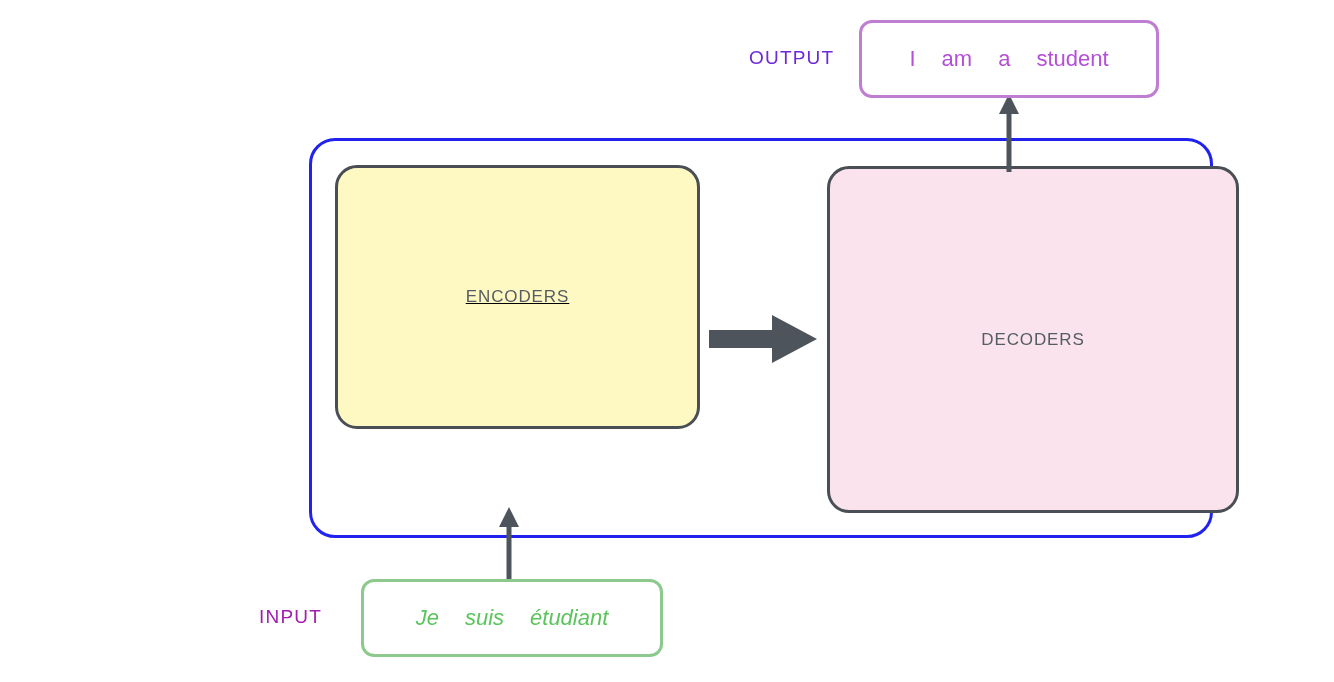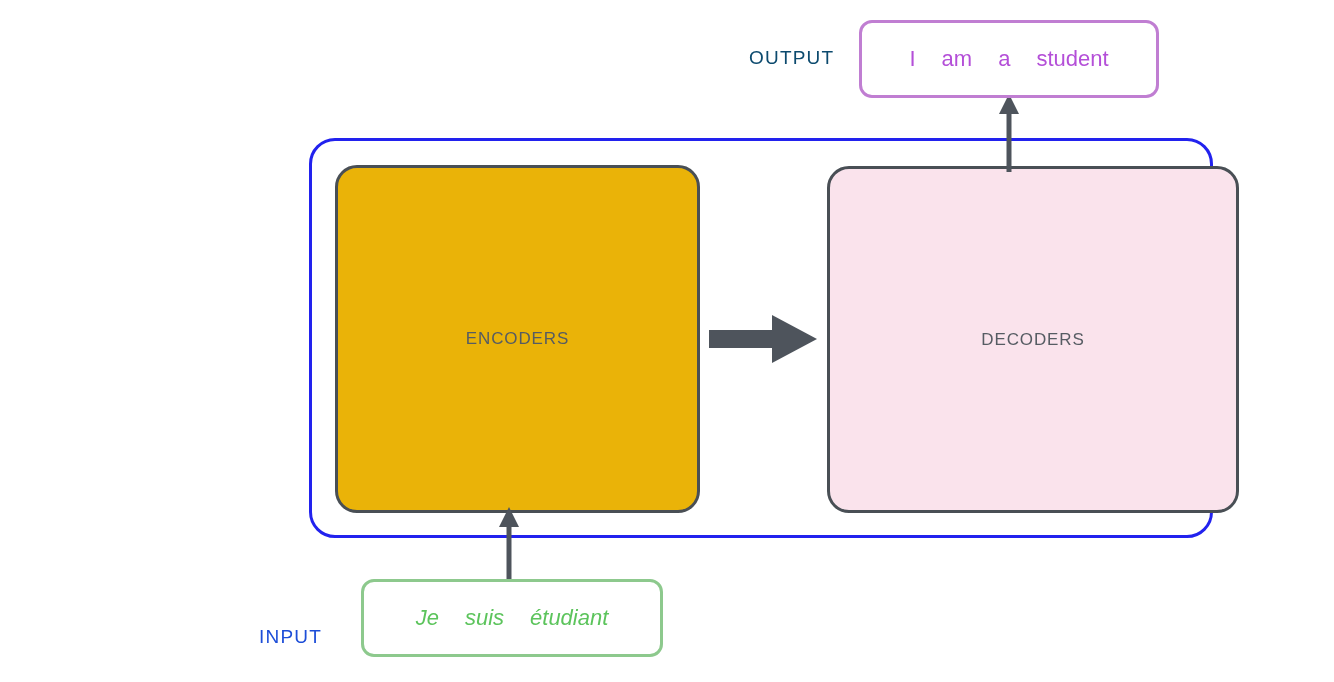--- a/index.html
+++ b/index.html
@@ -38,22 +38,23 @@
     border: 3px solid #494f55;
     border-radius: 22px;
     display: flex;
     align-items: center;
     justify-content: center;
   }
   .encoders-block {
     left: 335px;
     top: 165px;
     width: 365px;
-    height: 348px;
-    background: #eab308;
+    height: 264px;
+    background: #fef9c3;
+    text-decoration: underline;
   }
   .decoders-block {
     left: 827px;
     top: 166px;
     width: 412px;
     height: 347px;
     background: #fae3ec;
   }
   .stack-label {
     font-size: 17px;
@@ -132,27 +133,26 @@
   
   .caption {
     position: absolute;
     font-size: 19px;
     letter-spacing: 1.2px;
     user-select: none;
   }
   .caption-output {
     left: 749px;
     top: 47px;
-    color: #0c4a6e;
+    color: #6d28d9;
   }
   .caption-input {
     left: 259px;
     top: 606px;
-    color: #1d4ed8;
-    margin-top: 20px;
+    color: #a21caf;
   }
 </style>
 </head>
 <body>
 
 <div id="stage">
 
   <div class="model-container"></div>
 
   <div class="stack-block encoders-block">

